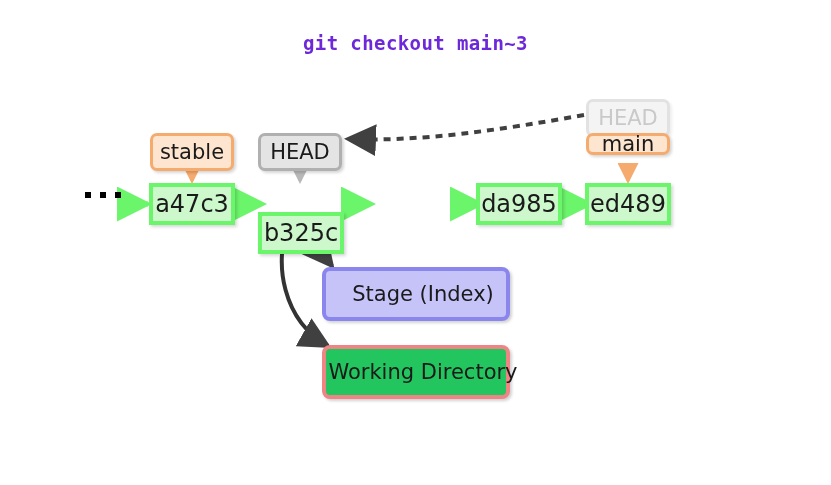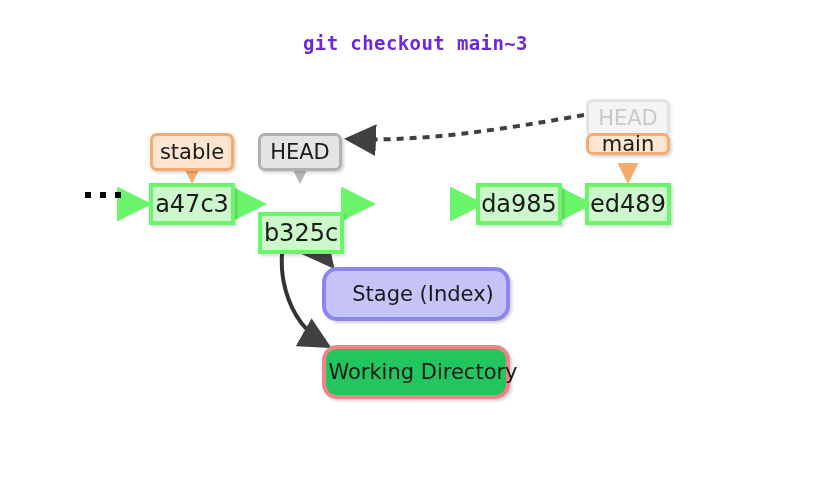--- a/index.html
+++ b/index.html
@@ -75,21 +75,21 @@
   .ref-ghost {
     border-width: 3px;
     border-color: #e2e2e2;
     background: #f4f4f4;
     font-size: 21px;
     color: #c9c9c9;
     box-shadow: 2px 2px 3px rgba(0,0,0,0.07);
   }
   .area {
     border-width: 4px;
-    border-radius: 15px;
+    border-radius: 8px;
     font-size: 21px;
     color: #1a1a1a;
     box-shadow: 2px 2px 3px rgba(0,0,0,0.18);
     padding-left: 14px;
   }
   .area-stage {
     border-color: #8a86ee;
     background: #c6c3f8;
   }
   .area-wd {

